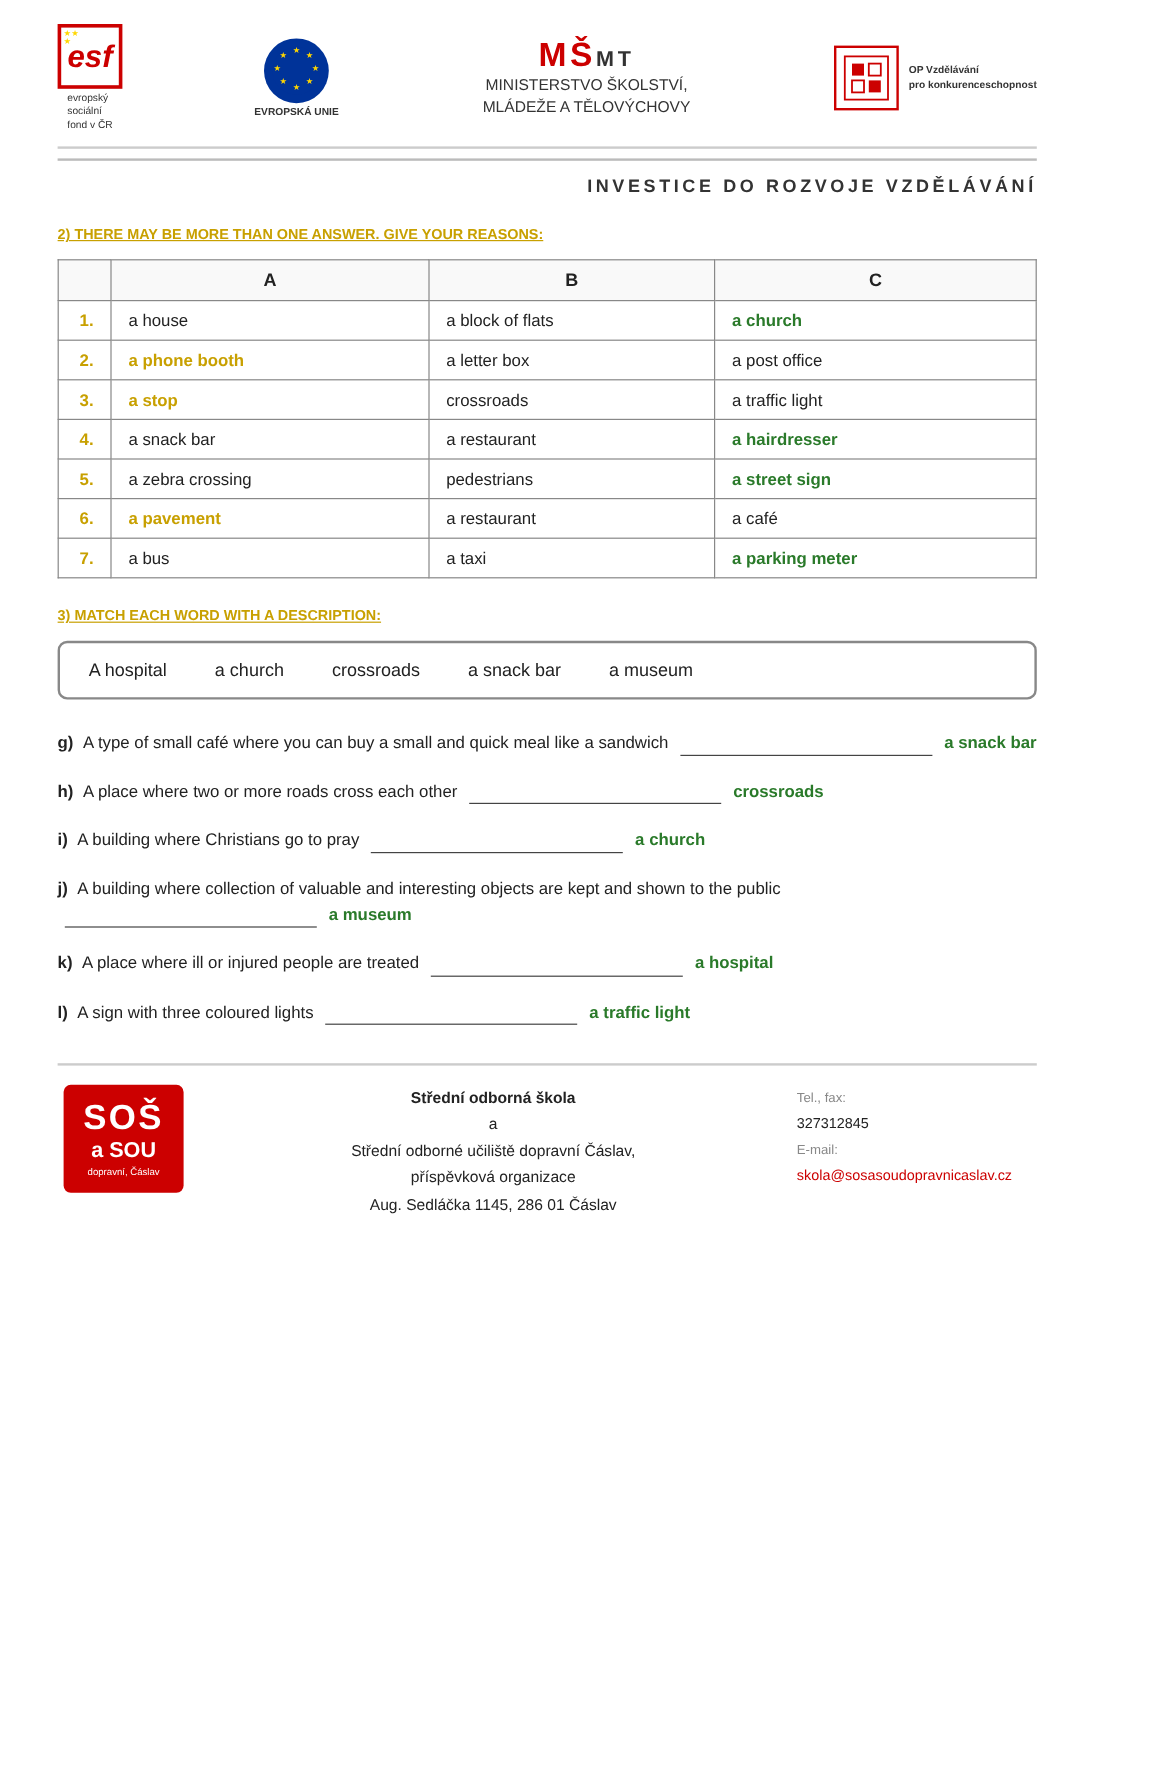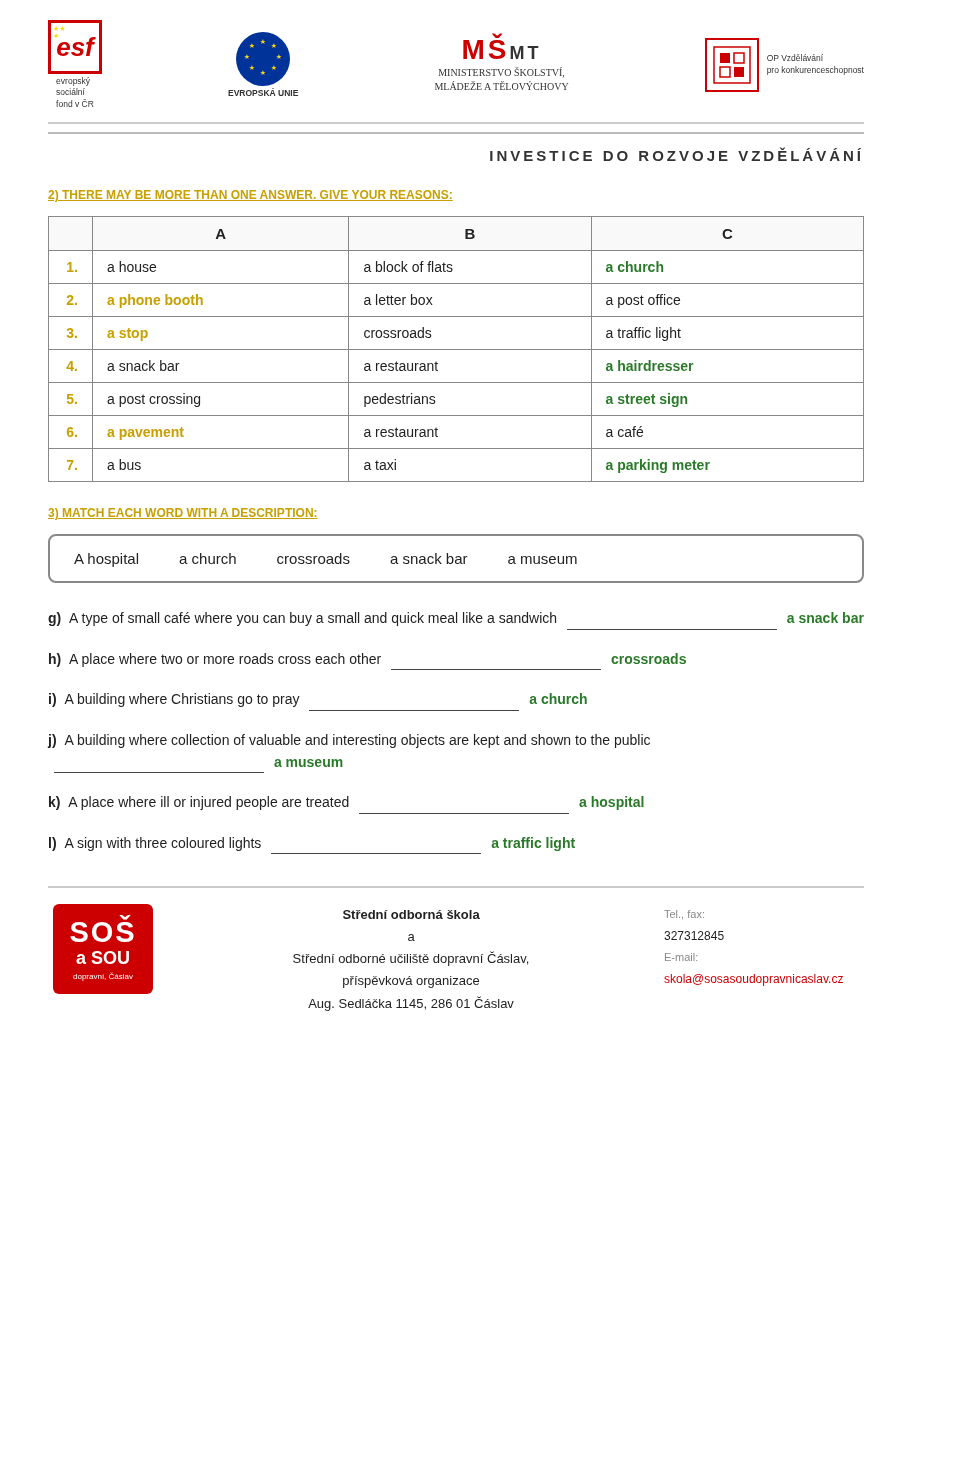--- a/index.html
+++ b/index.html
@@ -195,29 +195,29 @@
             <text x="11" y="11">★</text>
           </g>
         </svg>
       </div>
       <div style="font-size:8.5px;color:#333;font-weight:bold;margin-top:2px;">EVROPSKÁ UNIE</div>
     </div>
 
     <div style="text-align:center;margin-left:20px;">
 
       <div style="font-size:28px;font-weight:900;color:#c00;letter-spacing:3px;line-height:1;">MŠ<span style="font-size:18px;color:#333;">MT</span></div>
-      <div style="font-size:10px;color:#333;line-height:1.4;margin-top:2px;font-family:Liberation Serif, serif;">
+      <div style="font-size:13px;color:#333;line-height:1.4;margin-top:2px;">
         <span>MINISTERSTVO ŠKOLSTVÍ,</span><br>
         <span>MLÁDEŽE A TĚLOVÝCHOVY</span>
       </div>
     </div>
 
     <div style="text-align:right;margin-left:20px;">
 
-      <div style="display:flex;align-items:center;gap:8px;justify-content:flex-end;">
+      <div style="display:flex;align-items:center;gap:8px;justify-content:flex-end;font-weight:bold;">
         <div style="width:54px;height:54px;border:2px solid #c00;position:relative;display:flex;align-items:center;justify-content:center;">
           <svg width="40" height="40" viewBox="0 0 40 40">
             <rect x="2" y="2" width="36" height="36" fill="none" stroke="#c00" stroke-width="1.5"></rect>
             <rect x="8" y="8" width="10" height="10" fill="#c00"></rect>
             <rect x="22" y="8" width="10" height="10" fill="none" stroke="#c00" stroke-width="1.5"></rect>
             <rect x="8" y="22" width="10" height="10" fill="none" stroke="#c00" stroke-width="1.5"></rect>
             <rect x="22" y="22" width="10" height="10" fill="#c00"></rect>
           </svg>
         </div>
         <div style="font-size:8.5px;color:#333;line-height:1.4;text-align:left;">
@@ -262,21 +262,21 @@
           <td>a traffic light</td>
         </tr>
         <tr>
           <td style="font-weight: bold; text-align: right; color: rgb(200, 160, 0);">4.</td>
           <td>a snack bar</td>
           <td>a restaurant</td>
           <td><span style="color:#2a7a2a;font-weight:bold;">a hairdresser</span></td>
         </tr>
         <tr>
           <td style="font-weight: bold; text-align: right; color: rgb(200, 160, 0);">5.</td>
-          <td>a post crossing</td>
+          <td>a zebra crossing</td>
           <td>pedestrians</td>
           <td><span style="color:#2a7a2a;font-weight:bold;">a street sign</span></td>
         </tr>
         <tr>
           <td style="font-weight: bold; text-align: right; color: rgb(200, 160, 0);">6.</td>
           <td><span style="color:#c8a000;font-weight:bold;">a pavement</span></td>
           <td>a restaurant</td>
           <td>a café</td>
         </tr>
         <tr>

